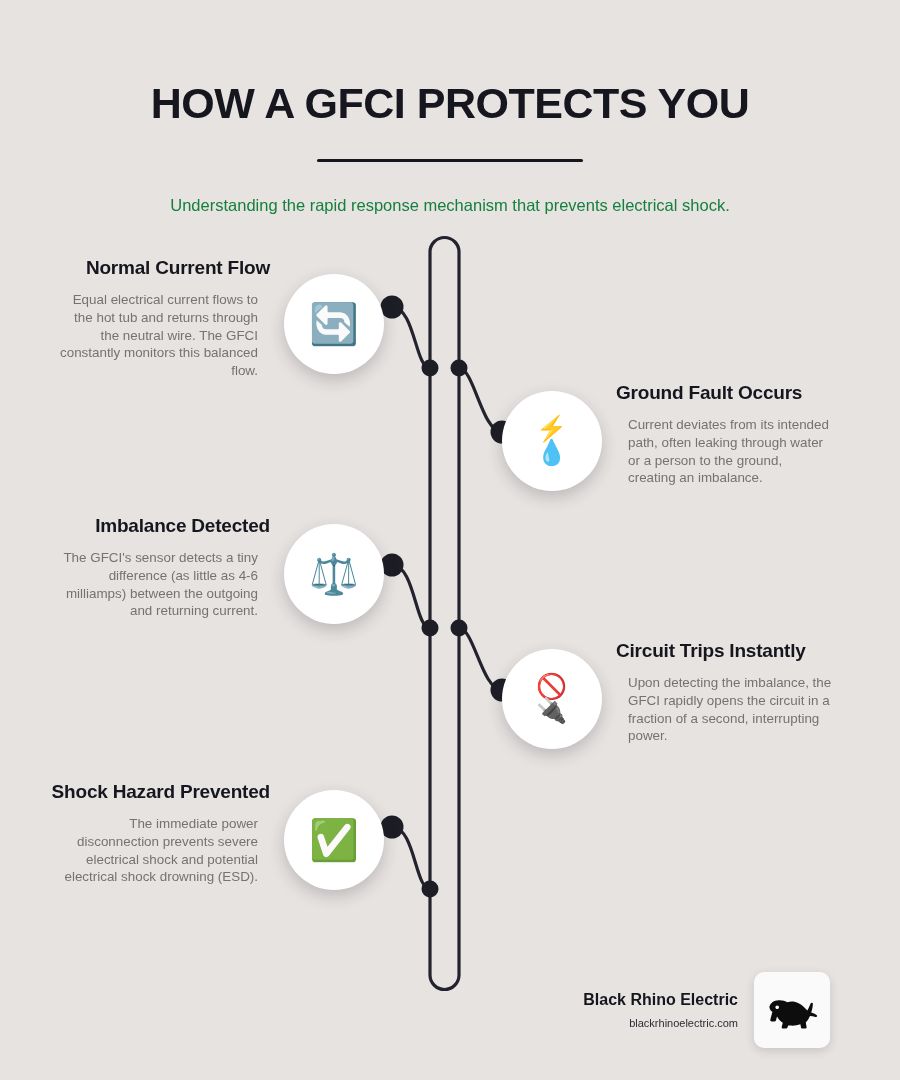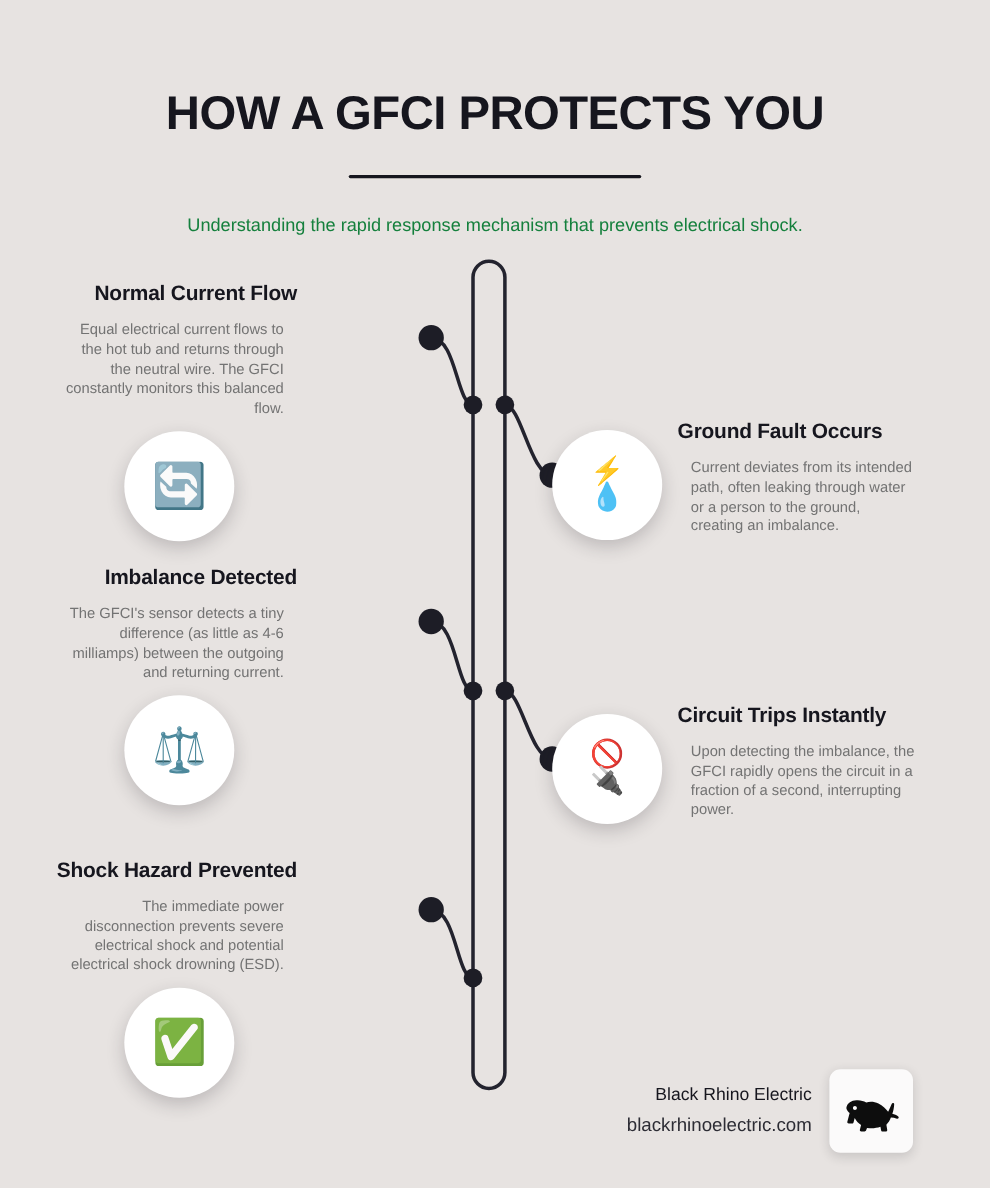--- a/index.html
+++ b/index.html
@@ -54,21 +54,21 @@
     height: 1080px;
     pointer-events: none;
   }
 
   
   .step {
     position: absolute;
     display: flex;
     align-items: center;
   }
-  .step.left  { flex-direction: column; }
+  .step.left  { flex-direction: row; }
   .step.right { flex-direction: row; }
 
   .step-text {
     width: 228px;
   }
   .step.left .step-text  { text-align: right; margin-right: 14px; }
   .step.right .step-text { text-align: left;  margin-left: 14px; }
 
   .step-title {
     font-size: 19px;
@@ -116,26 +116,26 @@
     left: 520px;
     top: 972px;
     width: 310px;
     display: flex;
     align-items: center;
     justify-content: flex-end;
   }
   .footer-text { text-align: right; margin-right: 16px; }
   .brand-name {
     font-size: 16px;
-    font-weight: 400;
+    font-weight: 700;
     color: #16161e;
     margin: 0 0 8px 0;
   }
   .brand-url {
-    font-size: 17px;
+    font-size: 11px;
     font-weight: 400;
     color: #2c2c34;
     margin: 0;
   }
   .brand-logo {
     width: 76px;
     height: 76px;
     border-radius: 10px;
     background: #fbfafa;
     box-shadow: 0 3px 10px rgba(40, 35, 45, 0.16);

